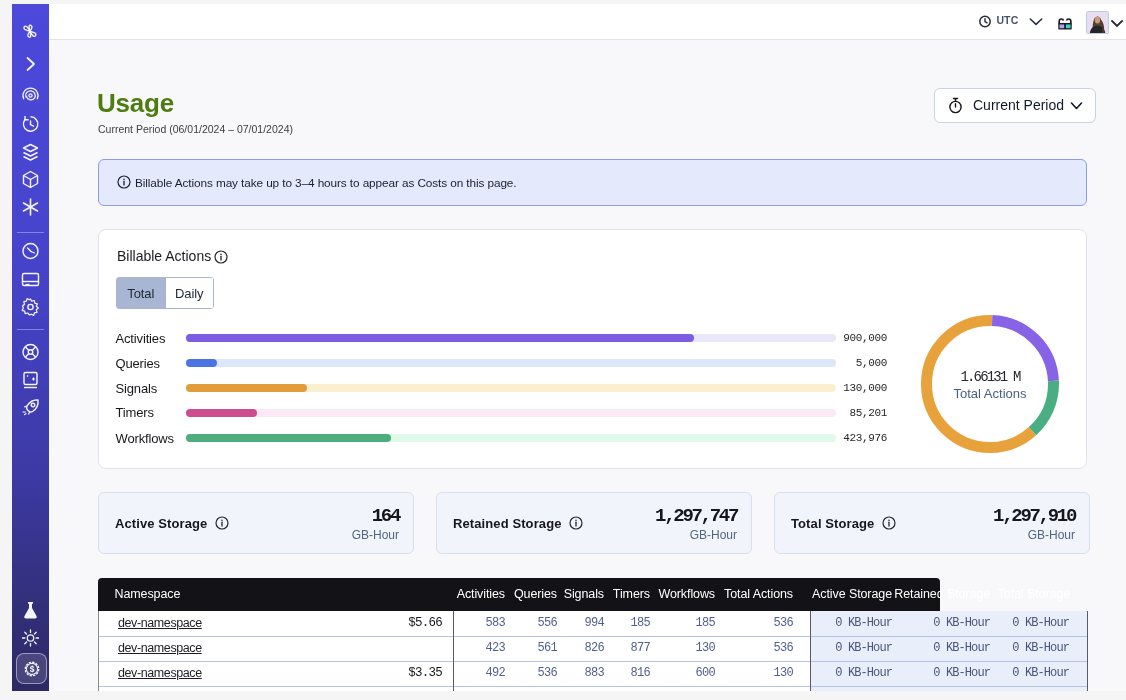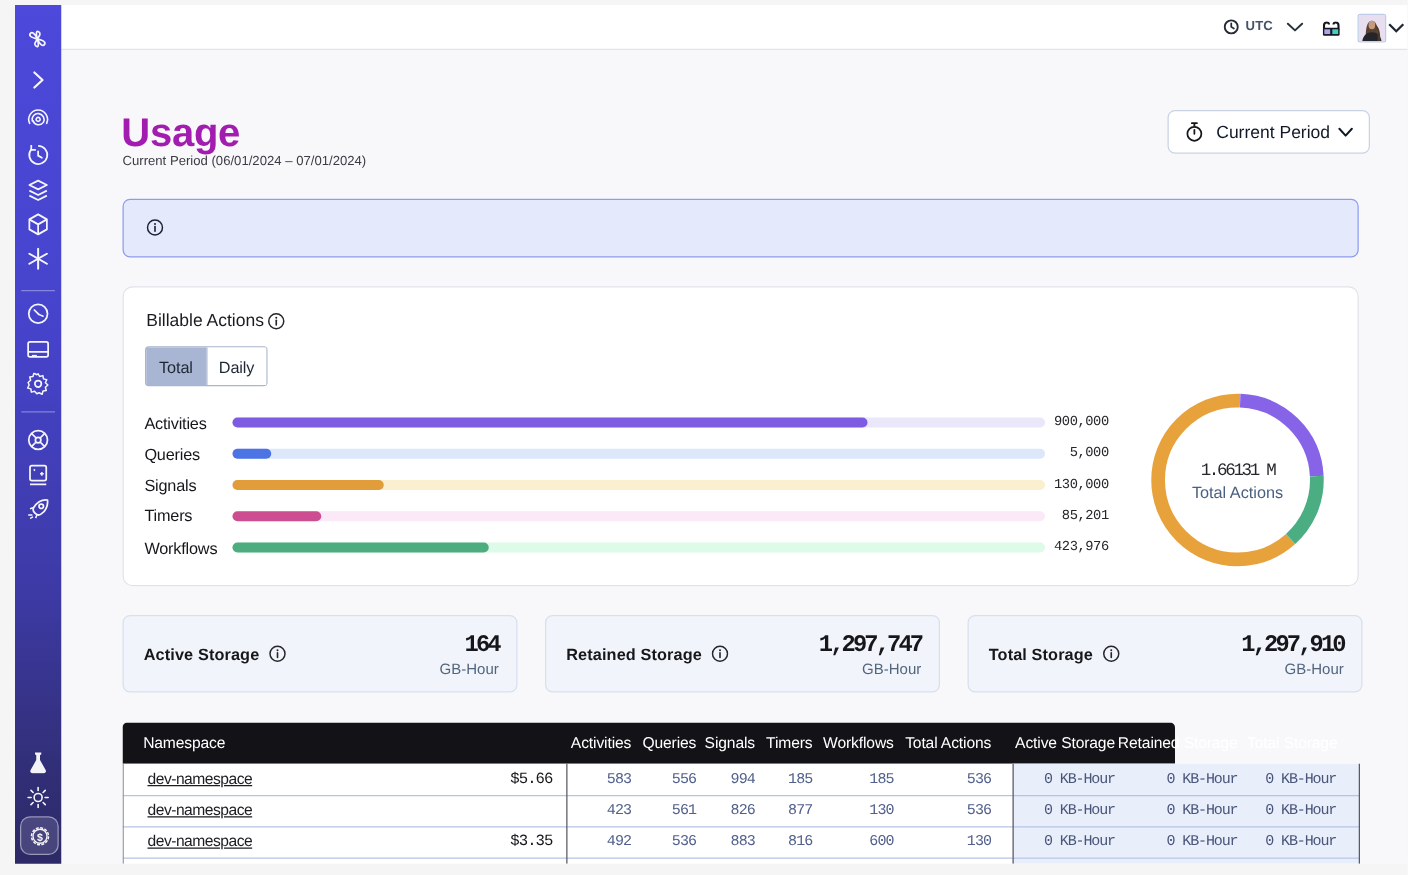--- a/index.html
+++ b/index.html
@@ -77,21 +77,21 @@
       <path d="M2.8 21 C3.6 16 6.5 13.8 10.5 13.8 C14.5 13.8 17.4 16 18.2 21 Z" fill="#23252b"></path>
       <path d="M12.8 7.5 C14.6 9.5 15.6 13.5 15 21 L17.2 21 C17.4 13.5 16.2 8.8 12.8 7.5 Z" fill="#4e3828"></path>
     </svg>
   </div>
   <div class="abs" style="left:1110px;top:16px;">
     <svg width="14" height="12" viewBox="0 0 14 12">
       <path d="M2 3 L7 8 L12 3" fill="none" stroke="#202733" stroke-width="1.8" stroke-linecap="square"></path>
     </svg>
   </div>
 
-  <div class="abs" style="left:97px;top:88px;font-size:32px;font-weight:600;color:#a21caf;letter-spacing:-0.2px;">Usage</div>
+  <div class="abs" style="left:97px;top:88px;font-size:26px;font-weight:600;color:#4d7c0f;letter-spacing:-0.2px;">Usage</div>
   <div class="abs" style="left:98px;top:123px;font-size:10.5px;color:#3c3c43;">Current Period (06/01/2024 – 07/01/2024)</div>
 
   <div class="abs" style="left:934px;top:88px;width:160px;height:33px;background:#fff;border:1px solid #c9d3e2;border-radius:6px;">
     <svg class="abs" style="left:12px;top:8px;" width="17" height="18" viewBox="0 0 17 18">
       <circle cx="8.5" cy="10" r="5.6" fill="none" stroke="#17171b" stroke-width="1.4"></circle>
       <path d="M8.5 6.8 V10" stroke="#17171b" stroke-width="1.4" stroke-linecap="round"></path>
       <path d="M6.5 1.5 H10.5" stroke="#17171b" stroke-width="1.5" stroke-linecap="round"></path>
       <path d="M8.5 1.5 V4" stroke="#17171b" stroke-width="1.5"></path>
     </svg>
     <span class="abs" style="left:38px;top:8px;font-size:14px;font-weight:500;color:#111826;">Current Period</span>
@@ -99,20 +99,21 @@
       <path d="M1.5 2 L6.5 7.5 L11.5 2" fill="none" stroke="#111826" stroke-width="1.6" stroke-linecap="round" stroke-linejoin="round"></path>
     </svg>
   </div>
 
   <div class="abs" id="banner">
     <svg class="abs" style="left:18px;top:15px;" width="14" height="14" viewBox="0 0 14 14">
       <circle cx="7" cy="7" r="6" fill="none" stroke="#1b2433" stroke-width="1.2"></circle>
       <path d="M7 6.2 V10" stroke="#1b2433" stroke-width="1.3" stroke-linecap="round"></path>
       <circle cx="7" cy="4.2" r="0.8" fill="#1b2433"></circle>
     </svg>
+    <span class="abs" style="left:36px;top:15.5px;font-size:11.8px;letter-spacing:-0.1px;color:#182132;">Billable Actions may take up to 3–4 hours to appear as Costs on this page.</span>
   </div>
 
   <div class="abs" id="bcard">
     <span class="abs" style="left:18px;top:18px;font-size:14px;font-weight:500;color:#1a1a20;">Billable Actions</span>
     <svg class="abs" style="left:115px;top:20px;" width="14" height="14" viewBox="0 0 14 14">
       <circle cx="7" cy="7" r="6" fill="none" stroke="#26262b" stroke-width="1.2"></circle>
       <path d="M7 6.2 V10" stroke="#26262b" stroke-width="1.3" stroke-linecap="round"></path>
       <circle cx="7" cy="4.2" r="0.8" fill="#26262b"></circle>
     </svg>
     <div id="tabs" class="abs">

